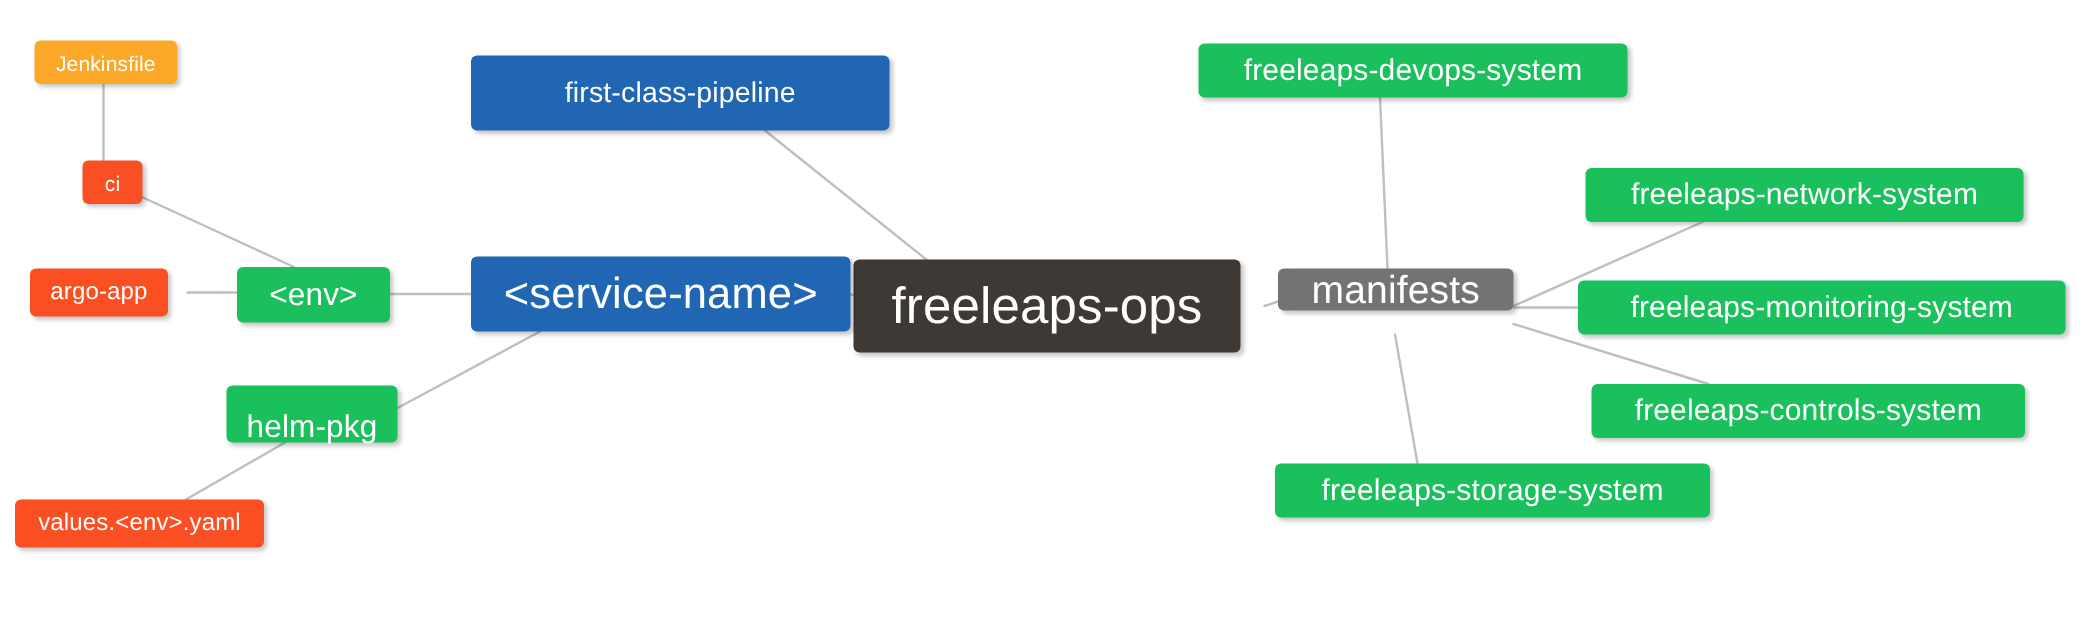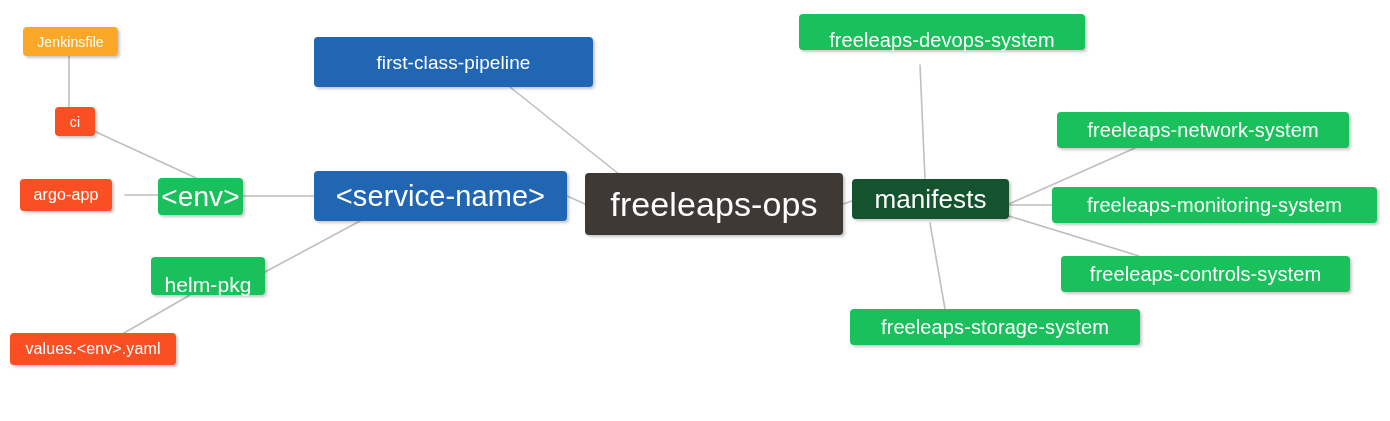--- a/index.html
+++ b/index.html
@@ -59,51 +59,51 @@
       <line x1="196" y1="178" x2="83" y2="126" stroke="#bfbfbf" stroke-width="1.6" stroke-linecap="round"></line>
       <line x1="69" y1="107" x2="69" y2="56" stroke="#bfbfbf" stroke-width="1.6" stroke-linecap="round"></line>
       <line x1="190" y1="295" x2="124" y2="333" stroke="#bfbfbf" stroke-width="1.6" stroke-linecap="round"></line>
       <line x1="925" y1="179" x2="920" y2="65" stroke="#bfbfbf" stroke-width="1.6" stroke-linecap="round"></line>
       <line x1="1009" y1="204" x2="1135" y2="148" stroke="#bfbfbf" stroke-width="1.6" stroke-linecap="round"></line>
       <line x1="1009" y1="205" x2="1052" y2="205" stroke="#bfbfbf" stroke-width="1.6" stroke-linecap="round"></line>
       <line x1="1009" y1="216" x2="1139" y2="256" stroke="#bfbfbf" stroke-width="1.6" stroke-linecap="round"></line>
       <line x1="930" y1="223" x2="945" y2="309" stroke="#bfbfbf" stroke-width="1.6" stroke-linecap="round"></line>
     </svg>
   <div id="node-layer">
-      <div class="node" style="left: 585px; top: 173px; width: 258px; height: 62px; background: rgb(62, 57, 53); font-size: 34px;">
+      <div class="node" style="left: 569px; top: 173px; width: 258px; height: 62px; background: rgb(62, 57, 53); font-size: 34px;">
         <span class="node-label">freeleaps-ops</span>
       </div>
       <div class="node" style="left: 314px; top: 171px; width: 253px; height: 50px; background: rgb(33, 102, 178); font-size: 29px;">
         <span class="node-label">&lt;service-name&gt;</span>
       </div>
       <div class="node" style="left: 314px; top: 37px; width: 279px; height: 50px; background: rgb(33, 102, 178); font-size: 19px;">
         <span class="node-label">first-class-pipeline</span>
       </div>
-      <div class="node" style="left: 852px; top: 179px; width: 157px; height: 40px; background: #14532d; font-size: 26px; align-items: center;">
+      <div class="node" style="left: 852px; top: 179px; width: 157px; height: 28px; background: #737373; font-size: 26px; align-items: center;">
         <span class="node-label">manifests</span>
       </div>
-      <div class="node" style="left: 158px; top: 178px; width: 85px; height: 37px; background: rgb(25, 192, 91); font-size: 28px; text-align: center;">
+      <div class="node" style="left: 158px; top: 178px; width: 102px; height: 37px; background: rgb(25, 192, 91); font-size: 21px; text-align: center;">
         <span class="node-label">&lt;env&gt;</span>
       </div>
       <div class="node" style="left: 151px; top: 257px; width: 114px; height: 38px; background: rgb(25, 192, 91); font-size: 21px; align-items: flex-end;">
         <span class="node-label">helm-pkg</span>
       </div>
       <div class="node" style="left: 23px; top: 27px; width: 95px; height: 29px; background: rgb(251, 168, 41); font-size: 14px;">
         <span class="node-label">Jenkinsfile</span>
       </div>
       <div class="node" style="left: 55px; top: 107px; width: 40px; height: 29px; background: rgb(249, 79, 34); font-size: 14px;">
         <span class="node-label">ci</span>
       </div>
       <div class="node" style="left: 20px; top: 179px; width: 92px; height: 32px; background: rgb(249, 79, 34); font-size: 16px;">
         <span class="node-label">argo-app</span>
       </div>
       <div class="node" style="left: 10px; top: 333px; width: 166px; height: 32px; background: rgb(249, 79, 34); font-size: 16px; text-align: right;">
         <span class="node-label">values.&lt;env&gt;.yaml</span>
       </div>
-      <div class="node" style="left: 799px; top: 14px; width: 286px; height: 36px; background: rgb(25, 192, 91); font-size: 20px; align-items: flex-end;">
+      <div class="node" style="left: 799px; top: 29px; width: 286px; height: 36px; background: rgb(25, 192, 91); font-size: 20px;">
         <span class="node-label">freeleaps-devops-system</span>
       </div>
       <div class="node" style="left: 1057px; top: 112px; width: 292px; height: 36px; background: rgb(25, 192, 91); font-size: 20px;">
         <span class="node-label">freeleaps-network-system</span>
       </div>
       <div class="node" style="left: 1052px; top: 187px; width: 325px; height: 36px; background: rgb(25, 192, 91); font-size: 20px;">
         <span class="node-label">freeleaps-monitoring-system</span>
       </div>
       <div class="node" style="left: 1061px; top: 256px; width: 289px; height: 36px; background: rgb(25, 192, 91); font-size: 20px;">
         <span class="node-label">freeleaps-controls-system</span>

